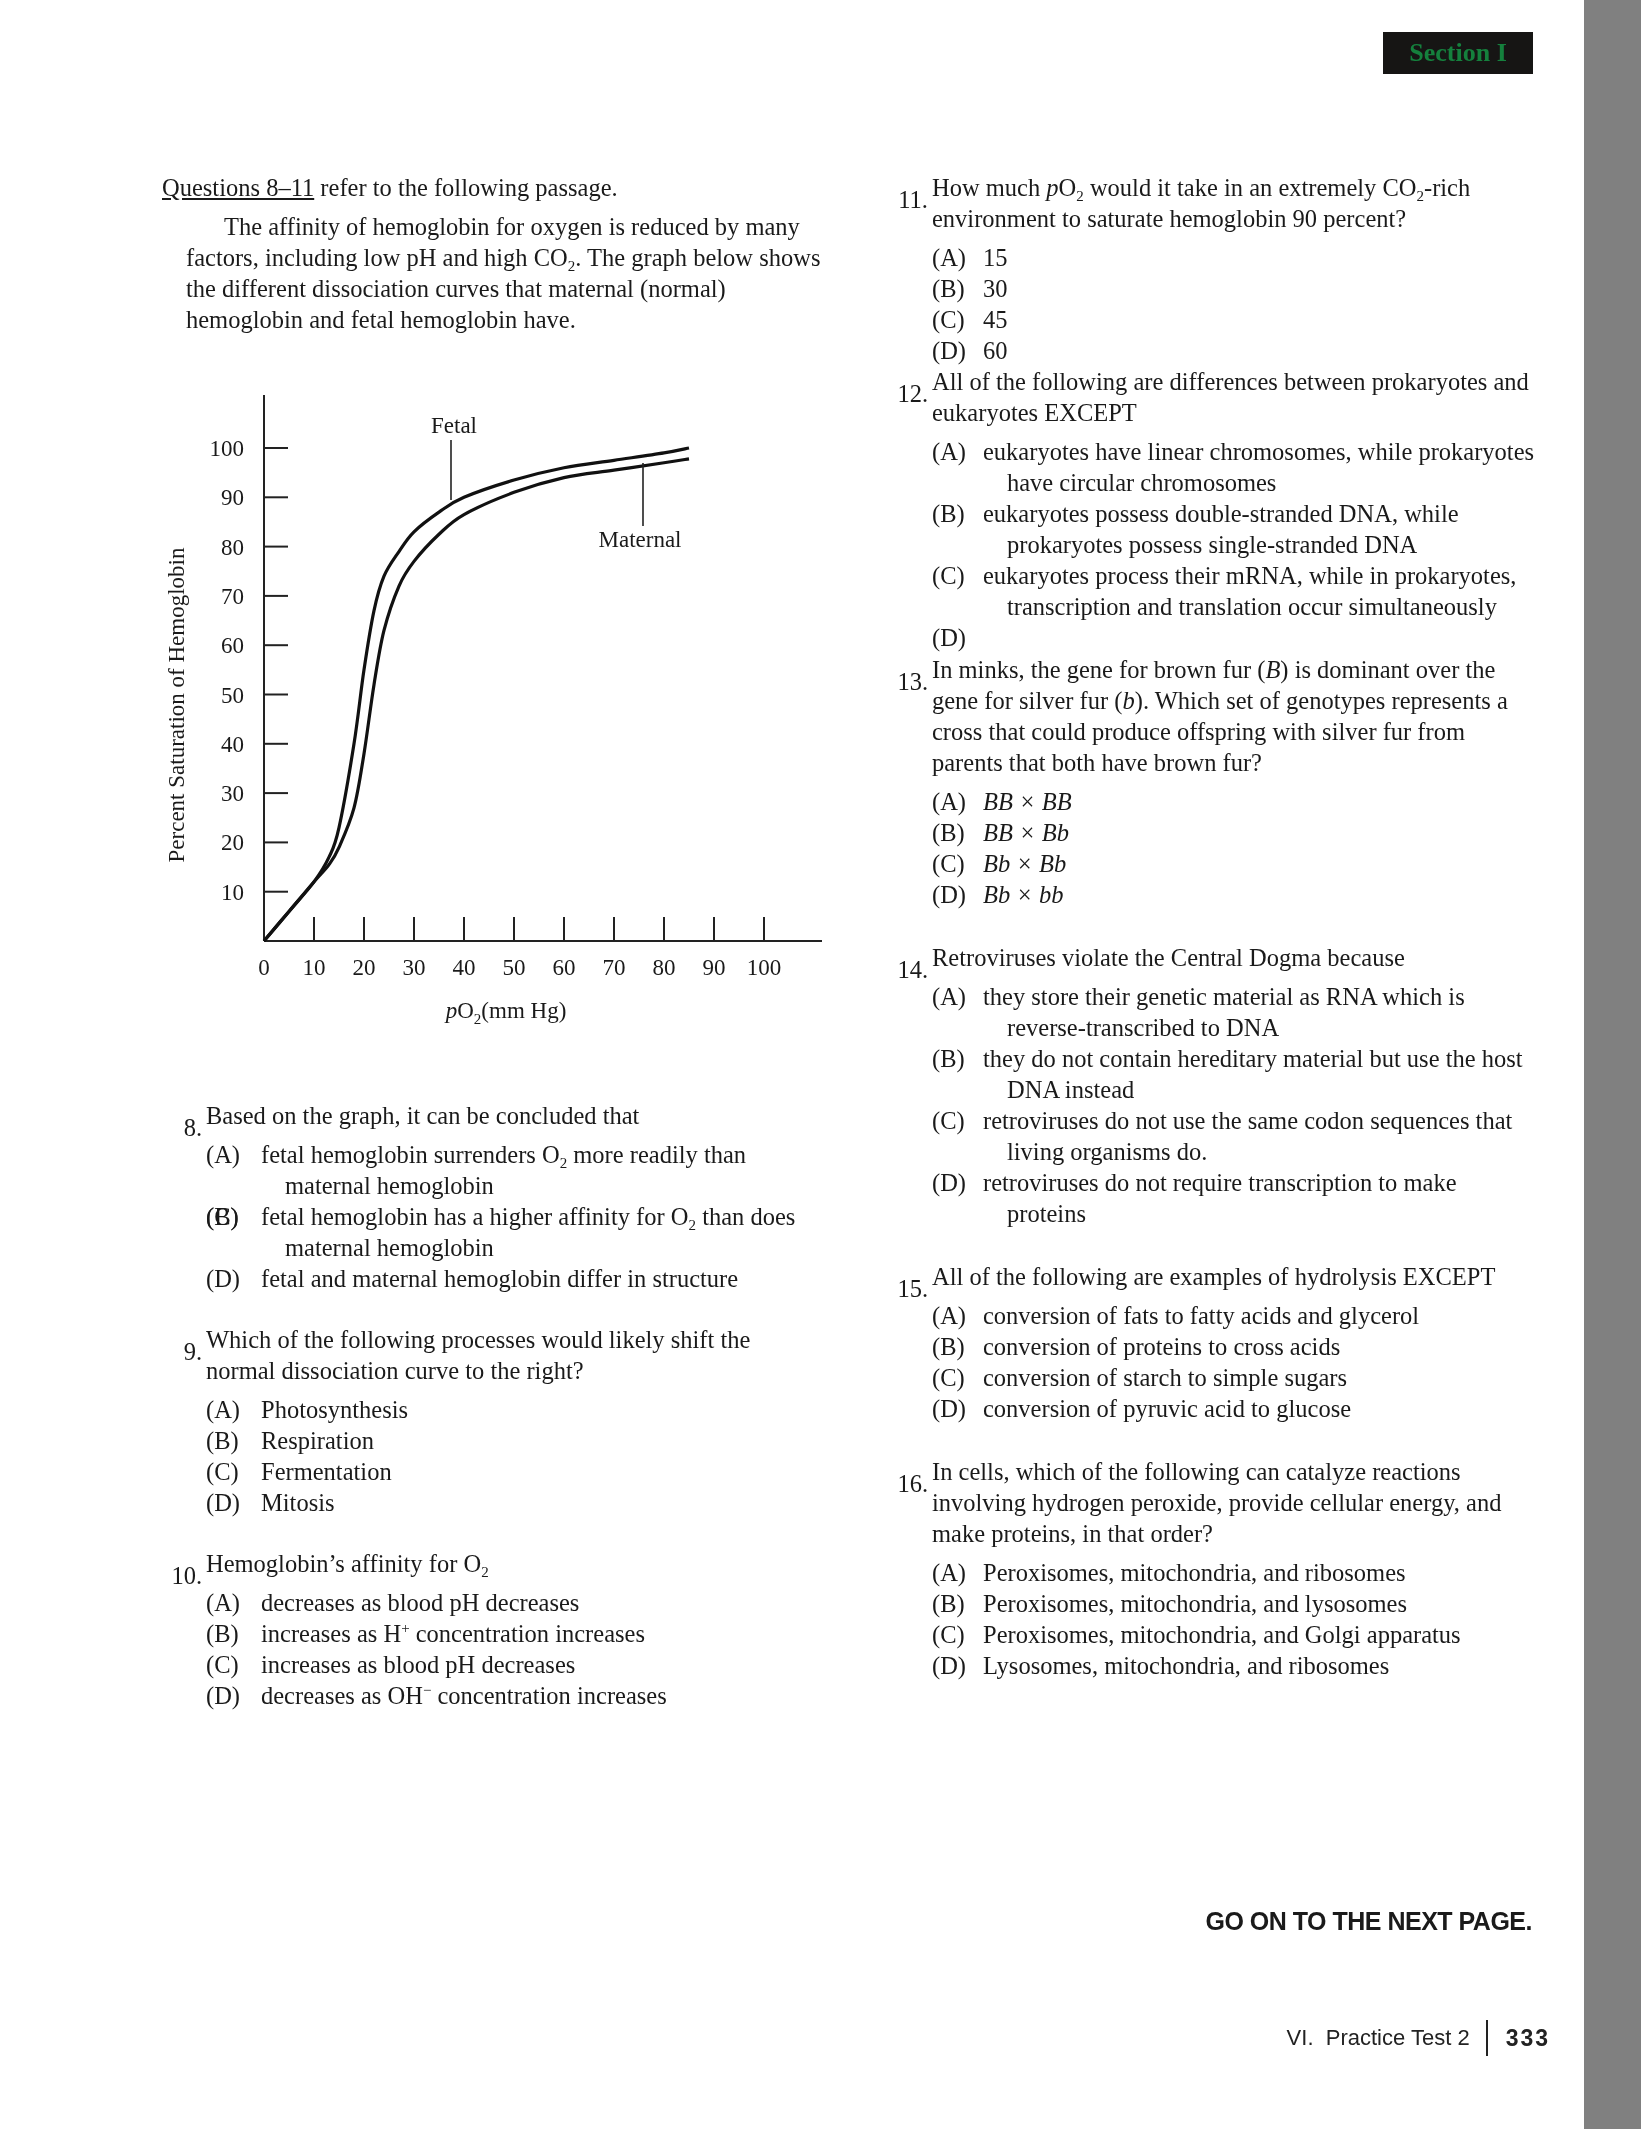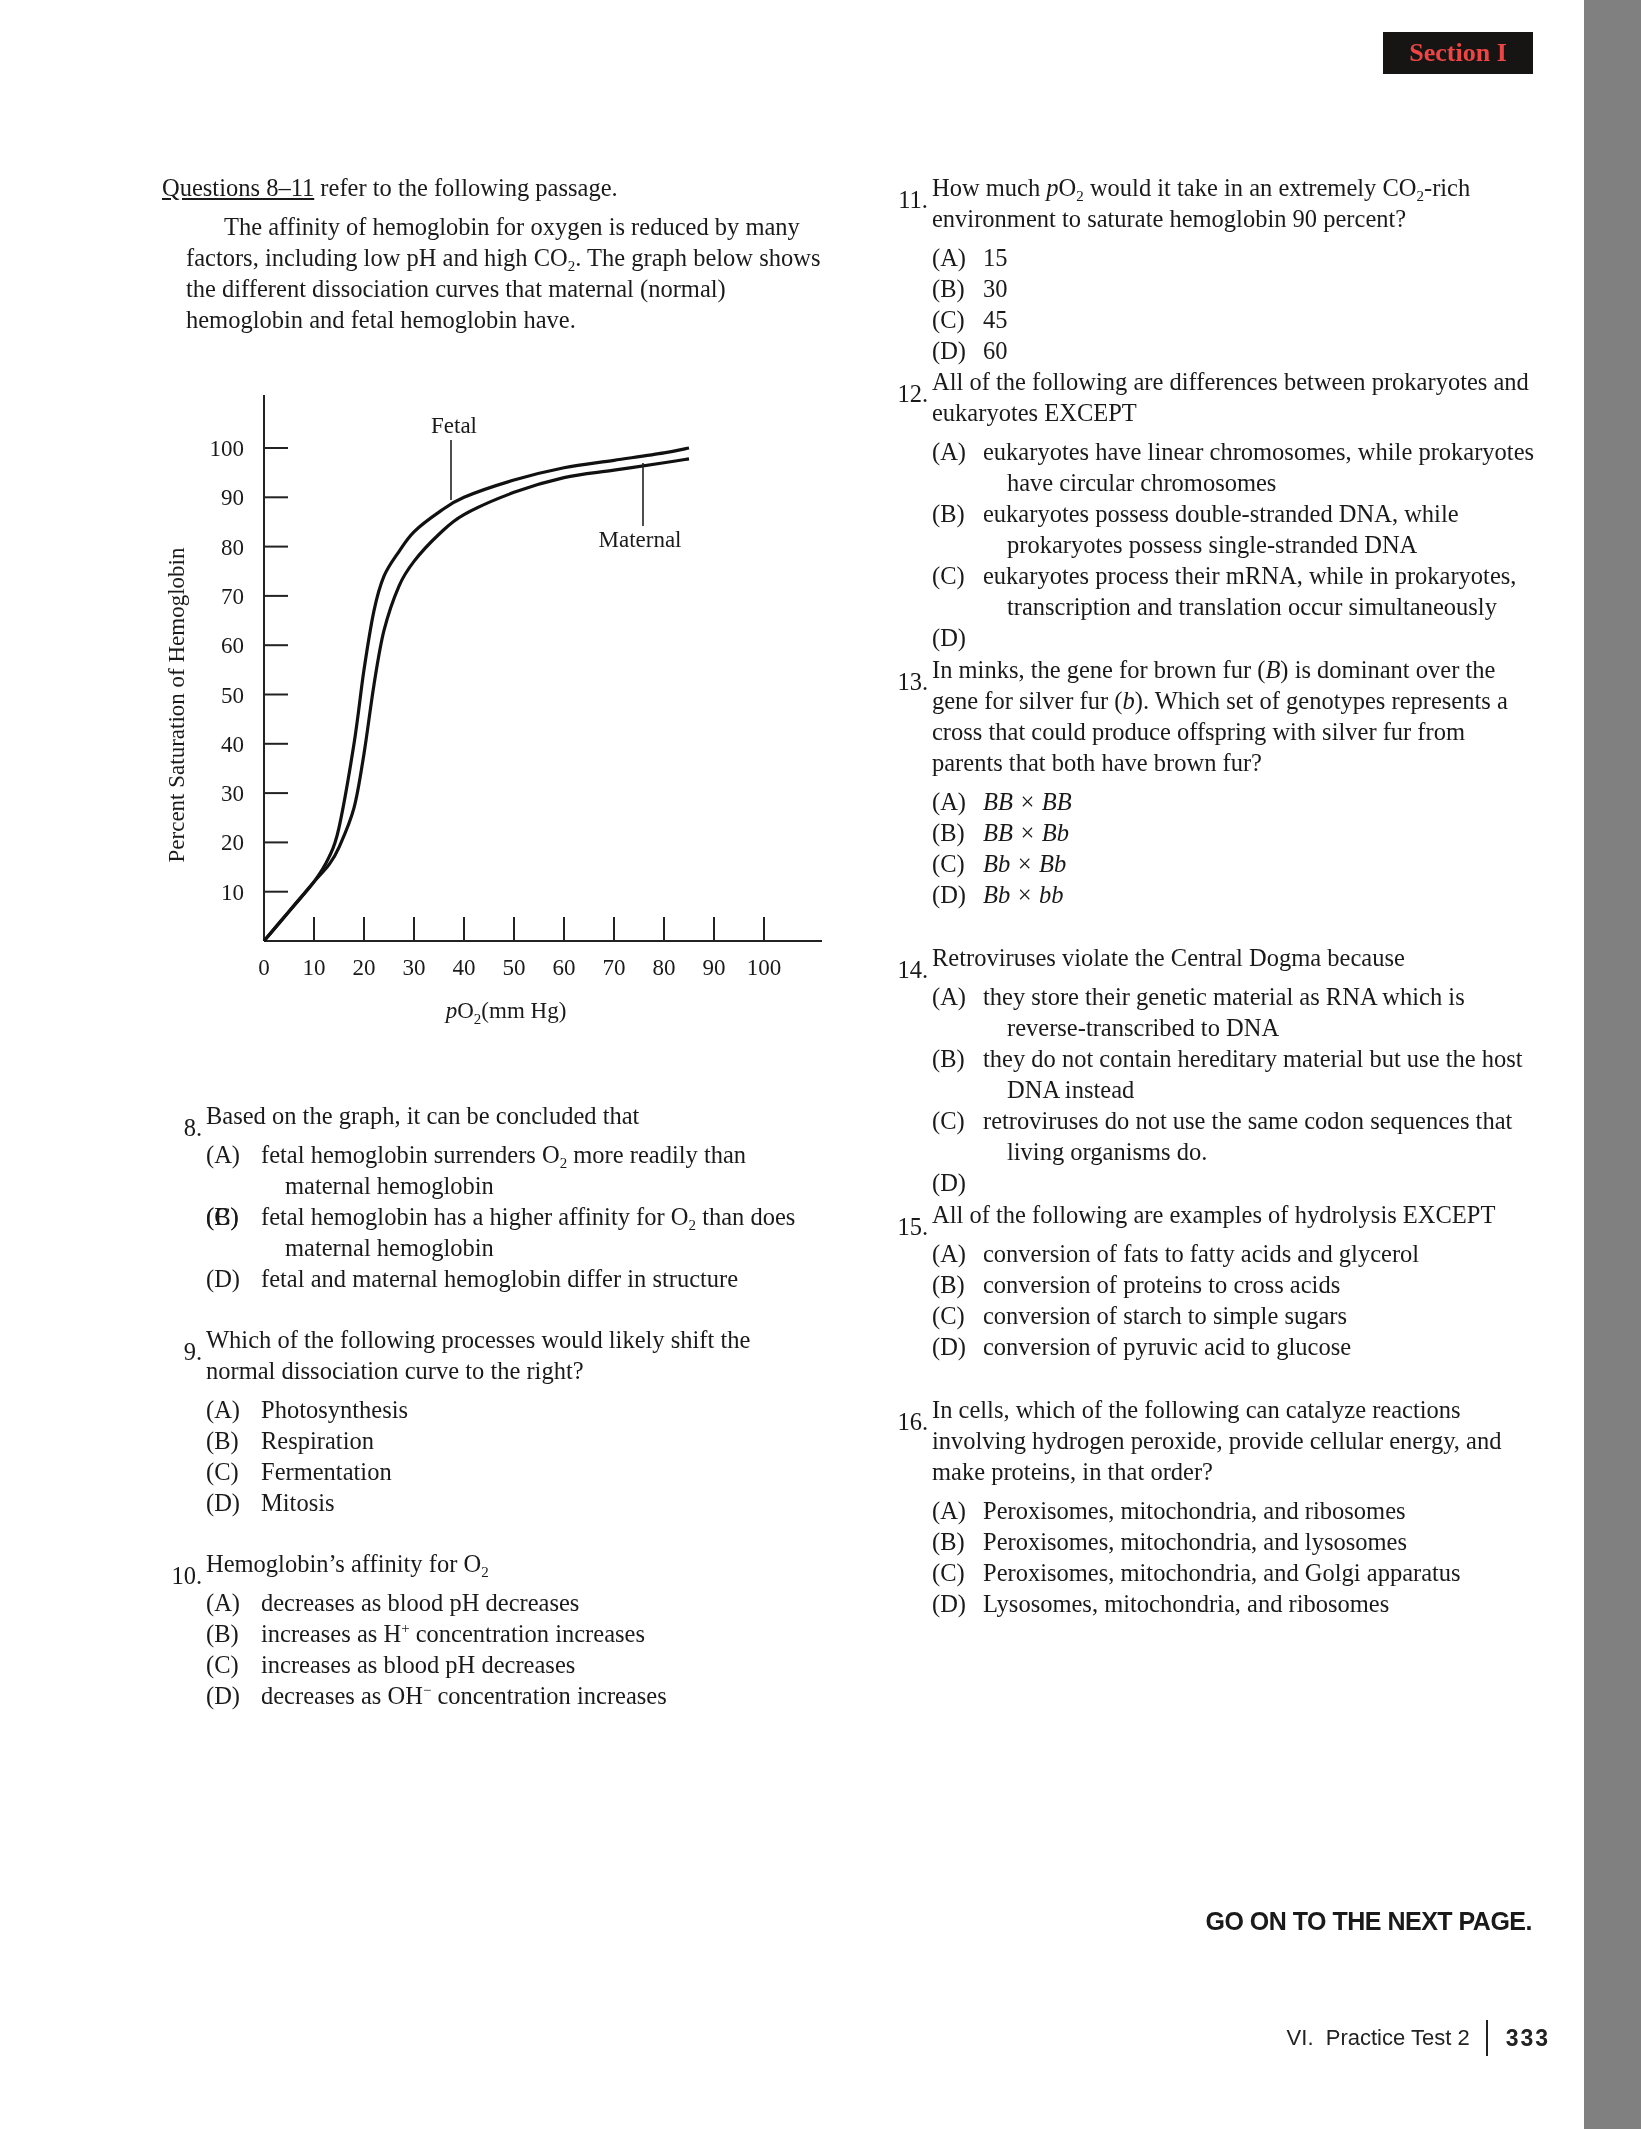--- a/index.html
+++ b/index.html
@@ -4,21 +4,21 @@
 <style>
   html, body { margin: 0; padding: 0; }
   body {
     width: 1641px; height: 2129px; position: relative; background: #ffffff;
     font-family: "Liberation Serif", "DejaVu Serif", serif; color: #1a1a1a;
     overflow: hidden;
   }
   .side-band { position: absolute; left: 1584px; top: 0; width: 57px; height: 2129px; background: #808080; }
   .section-tag {
     position: absolute; left: 1383px; top: 32px; width: 150px; height: 42px;
-    background: #161514; color: #ef4444; font-weight: bold; font-size: 26px;
+    background: #161514; color: #15803d; font-weight: bold; font-size: 26px;
     display: flex; align-items: center; justify-content: center;
     font-family: "Liberation Serif", serif;
   }
   .col { position: absolute; font-size: 24.5px; line-height: 31px; }
   .col-left { left: 162px; top: 172px; width: 660px; }
   .col-right { left: 888px; top: 172px; width: 650px; }
   .intro u { text-decoration: underline; }
   .passage { margin: 8px 0 0 24px; text-indent: 38px; }
   sub { font-size: 15px; vertical-align: -5px; line-height: 0; }
   sup { font-size: 15px; vertical-align: 9px; line-height: 0; }
@@ -181,21 +181,21 @@
       </div>
   </div>
 
   <div class="q" style="margin-top: 32px;">
     <span class="qnum">14.</span>
     <span class="stem">Retroviruses violate the Central Dogma because</span>
     <div class="opts" id="opts-q14" style="margin-left: -44px;">
         <div class="opt" style="padding-left: 119px; text-indent: -24px;"><span class="lbl" style="left: 44px;">(A)</span><span>they store their genetic material as RNA which is reverse-transcribed to DNA</span></div>
         <div class="opt" style="padding-left: 119px; text-indent: -24px;"><span class="lbl" style="left: 44px;">(B)</span><span>they do not contain hereditary material but use the host DNA instead</span></div>
         <div class="opt" style="padding-left: 119px; text-indent: -24px;"><span class="lbl" style="left: 44px;">(C)</span><span>retroviruses do not use the same codon sequences that living organisms do.</span></div>
-        <div class="opt" style="padding-left: 119px; text-indent: -24px;"><span class="lbl" style="left: 44px;">(D)</span></div>
+        <div class="opt" style="padding-left: 119px; text-indent: -24px;"><span class="lbl" style="left: 44px;">(D)</span><span>retroviruses do not require transcription to make proteins</span></div>
       </div>
   </div>
 
   <div class="q" style="margin-top: 32px;">
     <span class="qnum">15.</span>
     <span class="stem">All of the following are examples of hydrolysis EXCEPT</span>
     <div class="opts" id="opts-q15" style="margin-left: -44px;">
         <div class="opt" style="padding-left: 119px; text-indent: -24px;"><span class="lbl" style="left: 44px;">(A)</span><span>conversion of fats to fatty acids and glycerol</span></div>
         <div class="opt" style="padding-left: 119px; text-indent: -24px;"><span class="lbl" style="left: 44px;">(B)</span><span>conversion of proteins to cross acids</span></div>
         <div class="opt" style="padding-left: 119px; text-indent: -24px;"><span class="lbl" style="left: 44px;">(C)</span><span>conversion of starch to simple sugars</span></div>

